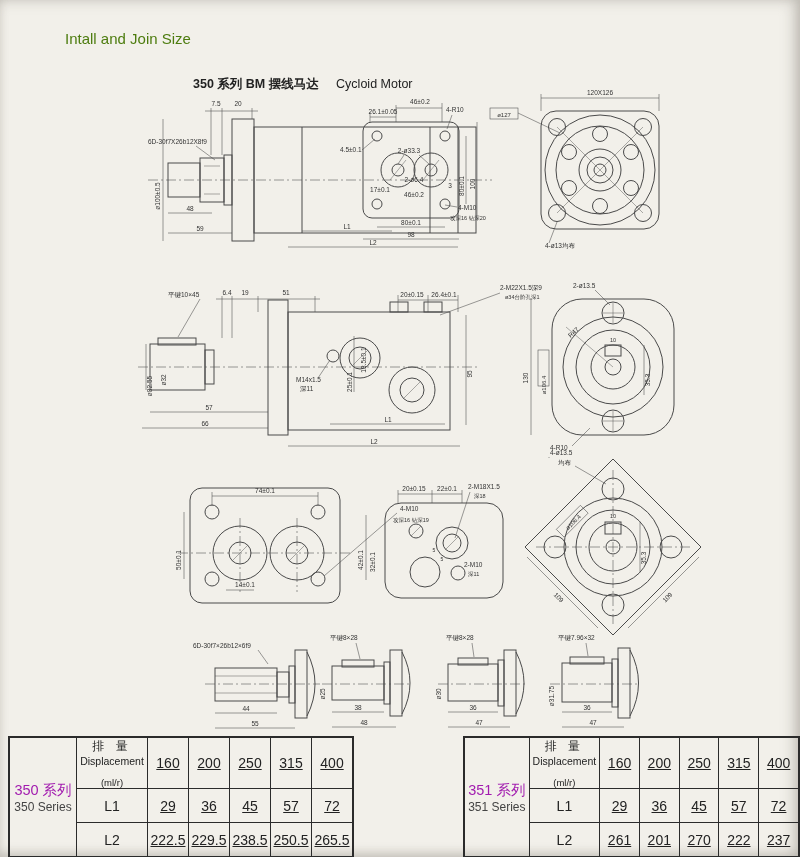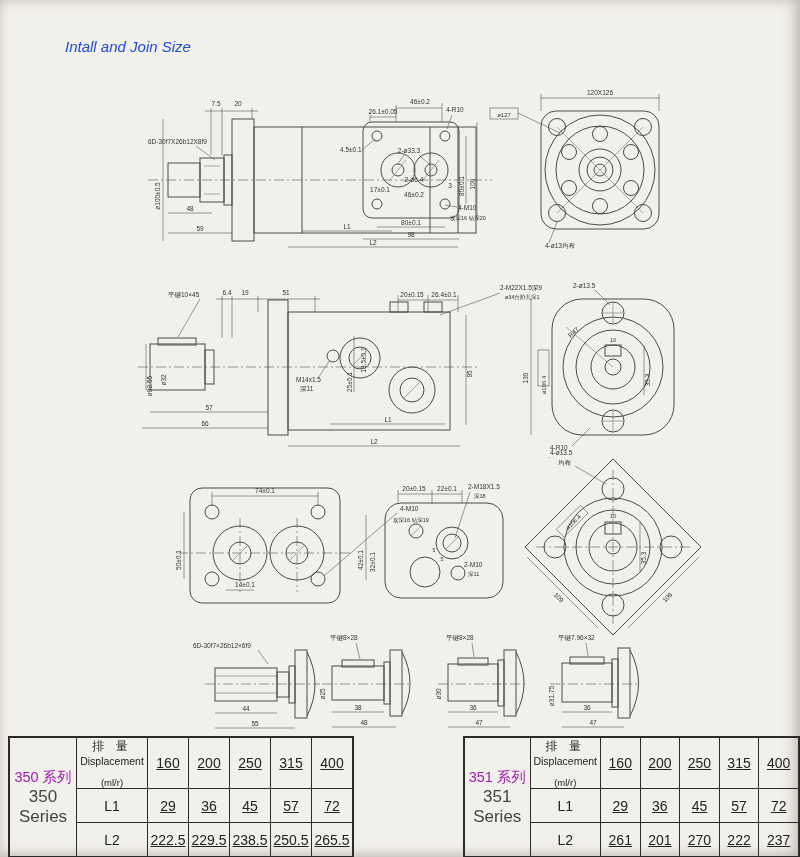--- a/index.html
+++ b/index.html
@@ -1,54 +1,58 @@
 <!DOCTYPE html>
 <html><head>
 <meta charset="utf-8">
 <style>
   html,body{margin:0;padding:0;}
   body{background:#d8d5cf;font-family:"Liberation Sans",sans-serif;}
   #page{position:relative;width:800px;height:857px;background:#f2f0ea;overflow:hidden;
         box-shadow:inset -6px 0 14px rgba(120,115,105,.35), inset 0 -4px 10px rgba(120,115,105,.2);}
   .hdr-cn{position:absolute;left:65px;top:12px;font-size:18px;font-weight:bold;color:#111;letter-spacing:2px;}
-  .hdr-en{position:absolute;left:65px;top:38px;font-size:15px;color:#1d4ed8;font-style:italic;}
+  .hdr-en{position:absolute;left:65px;top:30px;font-size:15px;color:#4d7c0f;}
   .seclab{position:absolute;font-size:12.5px;color:#222;white-space:nowrap;}
   .seclab .cn{font-weight:600;}
   svg{position:absolute;left:0;overflow:visible;}
   svg line,svg rect,svg circle,svg path,svg polygon{stroke:#4a4a4a;fill:none;}
   g.ln *{stroke-width:1;}
   g.dim *{stroke-width:.55;}
   svg text{fill:#333;stroke:none !important;font-family:"Liberation Sans",sans-serif;}
   .t{font-size:6.5px;text-anchor:middle;}
   .ts{font-size:6.5px;text-anchor:start;}
   .t5{font-size:5.5px;text-anchor:start;}
   .cl{stroke-dasharray:10 3 2 3;stroke-width:.55 !important;}
   .thin{stroke-width:.45 !important;}
   
   table.spec{position:absolute;border-collapse:collapse;background:transparent;}
   table.spec td{border:1.6px solid #2b2b2b;text-align:center;vertical-align:middle;color:#222;padding:0;}
   table.spec{border:2.5px solid #2b2b2b;}
   td.series{width:66px;}
   td.series .cn{font-size:14.5px;color:#a21caf;}
-  td.series .en{font-size:17px;color:#444;}
+  td.series .en{font-size:12px;color:#444;}
   td.head{width:70px;}
   td.head .h1{font-size:12px;letter-spacing:4px;}
   td.head .h2{font-size:10.5px;}
   td.head .h3{font-size:9.5px;margin-top:10px;}
   td.val{width:40px;font-size:14px;text-decoration:underline;}
   tr.r1 td{height:40px;}
   tr.r2 td,tr.r3 td{height:33px;font-size:14px;}
 </style>
 </head>
 <body>
 
 <div id="page">
 
   <div class="hdr-en">Intall and Join Size</div>
 
+  <div class="seclab" style="left:193px;top:76px;">
+    <span class="cn">350 系列 BM 摆线马达</span>&nbsp;&nbsp;&nbsp;&nbsp;
+    <span class="en">Cycloid Motor</span>
+  </div>
 
   <svg width="800" height="180" viewBox="0 86 800 180" style="top:86px">
     <g class="ln">
       <line class="cl" x1="148" y1="180" x2="492" y2="180"></line>
       <rect x="168" y="163" width="32" height="34"></rect>
       <rect x="200" y="158" width="24" height="44"></rect>
       <rect x="224" y="155" width="8" height="50"></rect>
       <rect x="232" y="119" width="22" height="122"></rect>
       <rect x="254" y="127" width="222" height="106"></rect>
       <line x1="302" y1="127" x2="302" y2="233"></line>

